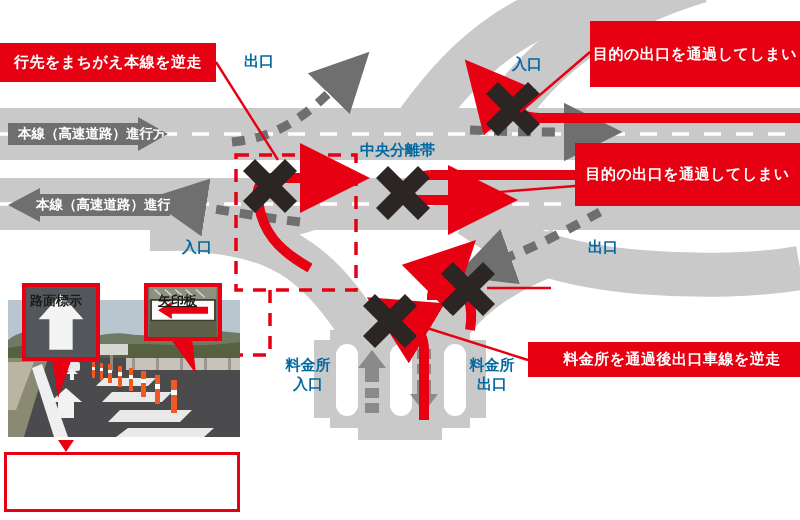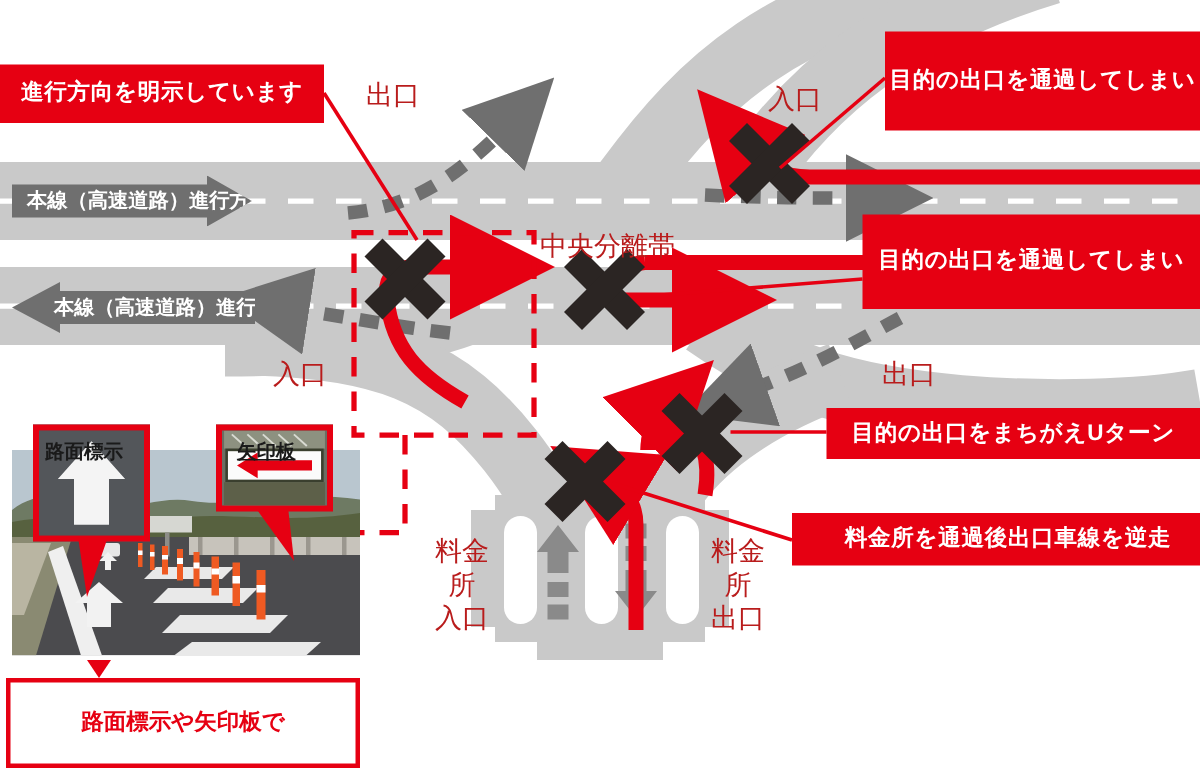--- a/index.html
+++ b/index.html
@@ -64,30 +64,30 @@
   #banner-westbound{
     left:8px; top:188px; width:162px;
     padding-left:28px;
     clip-path:polygon(162px 6px,32px 6px,32px 0,0 17px,32px 34px,32px 28px,162px 28px);
     background:#6f6f6f;
   }
 
   
   .map-text{
     position:absolute;
-    color:#b91c1c;
-    font-size:18px;
-    font-weight:normal;
+    color:#0369a1;
+    font-size:15px;
+    font-weight:bold;
     white-space:pre-line;
     line-height:1.25;
     text-align:center;
   }
   #text-exit-top{    left:244px; top:52px;}
   #text-entrance-top{left:512px; top:55px;}
-  #text-median{      left:360px; top:153px;}
+  #text-median{      left:360px; top:141px;}
   #text-entrance-mid{left:182px; top:238px;}
   #text-exit-right{  left:588px; top:238px;}
   #text-toll-in{     left:282px; top:356px; width:52px;}
   #text-toll-out{    left:466px; top:356px; width:52px;}
 
   
   #photo-wrap{
     position:absolute;left:8px;top:300px;width:232px;height:137px;
     overflow:hidden;
   }
@@ -360,36 +360,32 @@
   <div class="map-text" id="text-exit-right">出口</div>
   <div class="map-text" id="text-toll-in">料金所
 入口</div>
   <div class="map-text" id="text-toll-out">料金所
 出口</div>
 
   <div class="photo-title" id="photo-title-road">路面標示</div>
   <div class="photo-title" id="photo-title-sign">矢印板</div>
 
   <div class="label-box" id="label-wrongway-main">
-    <span>進行方向を明示しています</span>
+    <span>行先をまちがえ本線を逆走</span>
   </div>
 
   <div class="label-box" id="label-pass-entrance">
     <span>目的の出口を通過してしまい</span>
   </div>
 
   <div class="label-box" id="label-pass-uturn">
     <span>目的の出口を通過してしまい</span>
   </div>
 
-  <div class="label-box" id="label-wrong-exit">
-    <span>目的の出口をまちがえUターン</span>
-  </div>
 
   <div class="label-box" id="label-toll-reverse">
     <span>料金所を通過後出口車線を逆走</span>
   </div>
 
   <div id="caption-box">
-    <span>路面標示や矢印板で</span>
   </div>
 
 </div>
 
 </body></html>

